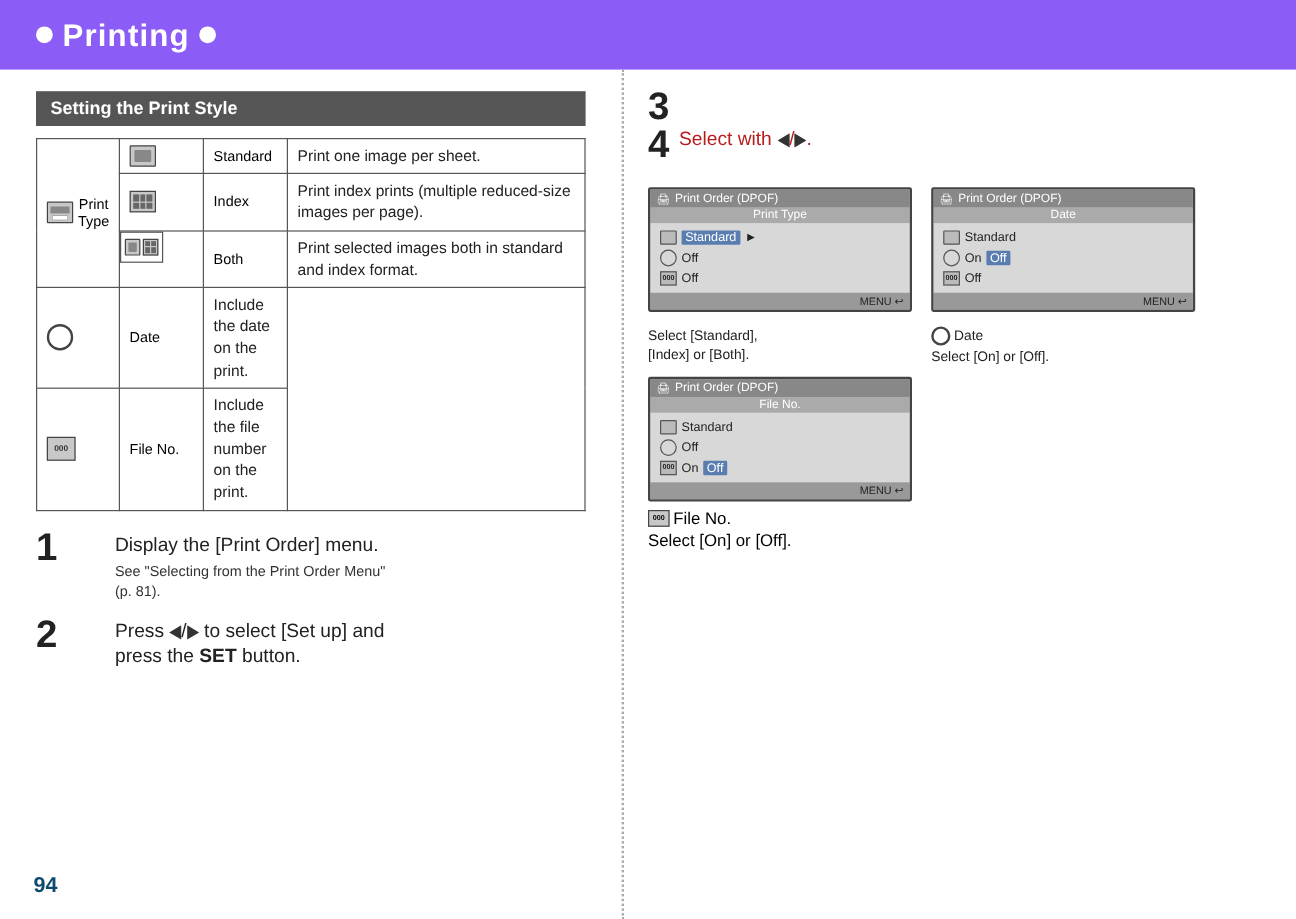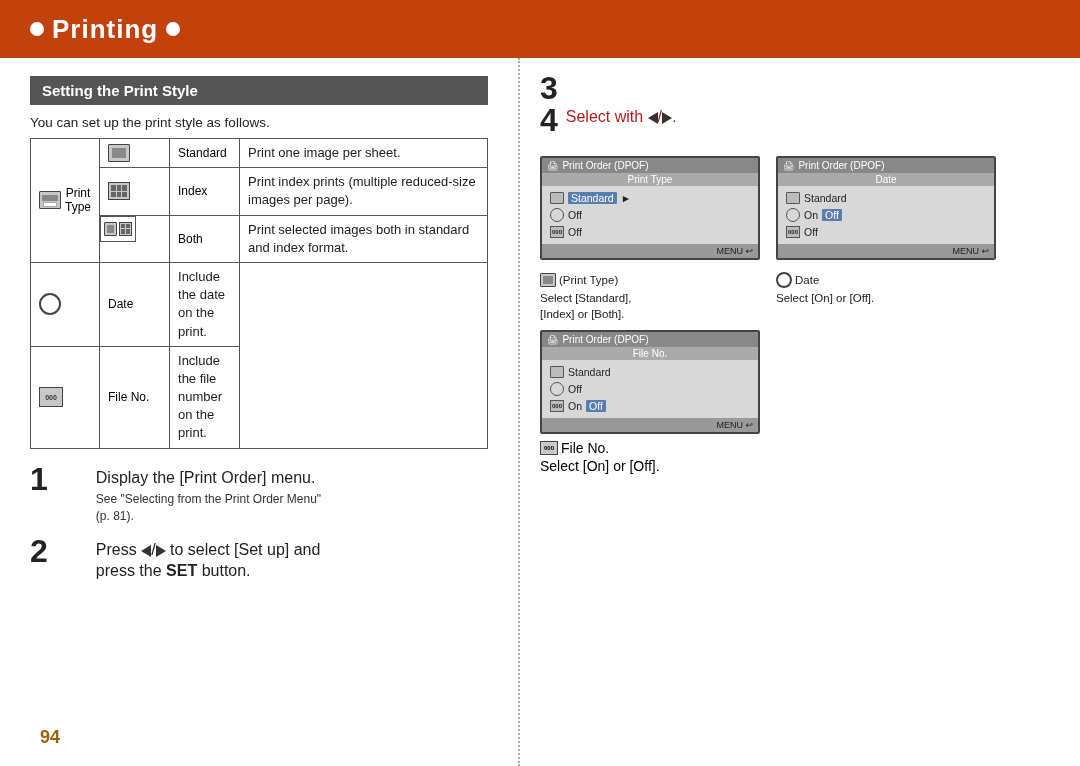--- a/index.html
+++ b/index.html
@@ -8,21 +8,21 @@
       height: 766px;
       background: #fff;
       font-family: Arial, Helvetica, sans-serif;
       font-size: 14px;
       overflow: hidden;
       position: relative;
     }
 
     
     .header {
-      background: #c2410c;
+      background: #8b5cf6;
       height: 58px;
       display: flex;
       align-items: center;
       padding-left: 30px;
     }
     .header-dot {
       width: 14px; height: 14px;
       background: #fff;
       border-radius: 50%;
       display: inline-block;
@@ -160,24 +160,24 @@
     .step-sub {
       font-size: 12px;
       color: #333;
       margin-left: 40px;
       margin-top: 3px;
       line-height: 1.4;
     }
     .page-num {
       position: absolute;
       bottom: 18px;
-      left: 40px;
+      left: 28px;
       font-size: 18px;
       font-weight: bold;
-      color: #a16207;
+      color: #0c4a6e;
     }
 
     
     .right-panel {
       width: 560px;
       padding: 18px 20px;
     }
 
     
     .step3-text {
@@ -308,21 +308,20 @@
   <span class="header-dot"></span>
   <span class="header-title">Printing</span>
   <span class="header-dot-right"></span>
 </div>
 
 <div class="main">
 
   <div class="left-panel">
 
     <div class="section-title">Setting the Print Style</div>
-    <div class="intro-text">You can set up the print style as follows.</div>
 
     
     <table class="print-table">
       <tbody>
 
         <tr>
           <td class="cell-icon" rowspan="3">
             <div style="display:flex;align-items:center;gap:4px;">
               <div class="icon-print" style="width:22px;height:18px;background:#c8c8c8;border:1.5px solid #444;border-radius:1px;position:relative;">
                 <div style="position:absolute;top:3px;left:2px;right:2px;height:6px;background:#888;border-radius:1px;"></div>
@@ -483,26 +482,20 @@
           <div class="screen-footer">
             <span>MENU ↩</span>
           </div>
         </div>
       </div>
 
     </div>
 
     <div class="caption-block">
       <div class="caption-item">
-        <div style="display:flex;align-items:center;gap:3px;margin-bottom:2px;">
-          <div style="width:16px;height:14px;background:#c8c8c8;border:1.5px solid #444;border-radius:1px;">
-            <div style="margin:2px;background:#888;height:8px;border-radius:1px;"></div>
-          </div>
-          <span>(Print Type)</span>
-        </div>
         <div>Select [Standard],<br>[Index] or [Both].</div>
       </div>
       <div class="caption-item">
         <div style="display:flex;align-items:center;gap:3px;margin-bottom:2px;">
           <div style="width:16px;height:16px;border-radius:50%;border:2px solid #444;"></div>
           <span>Date</span>
         </div>
         <div>Select [On] or [Off].</div>
       </div>
     </div>

